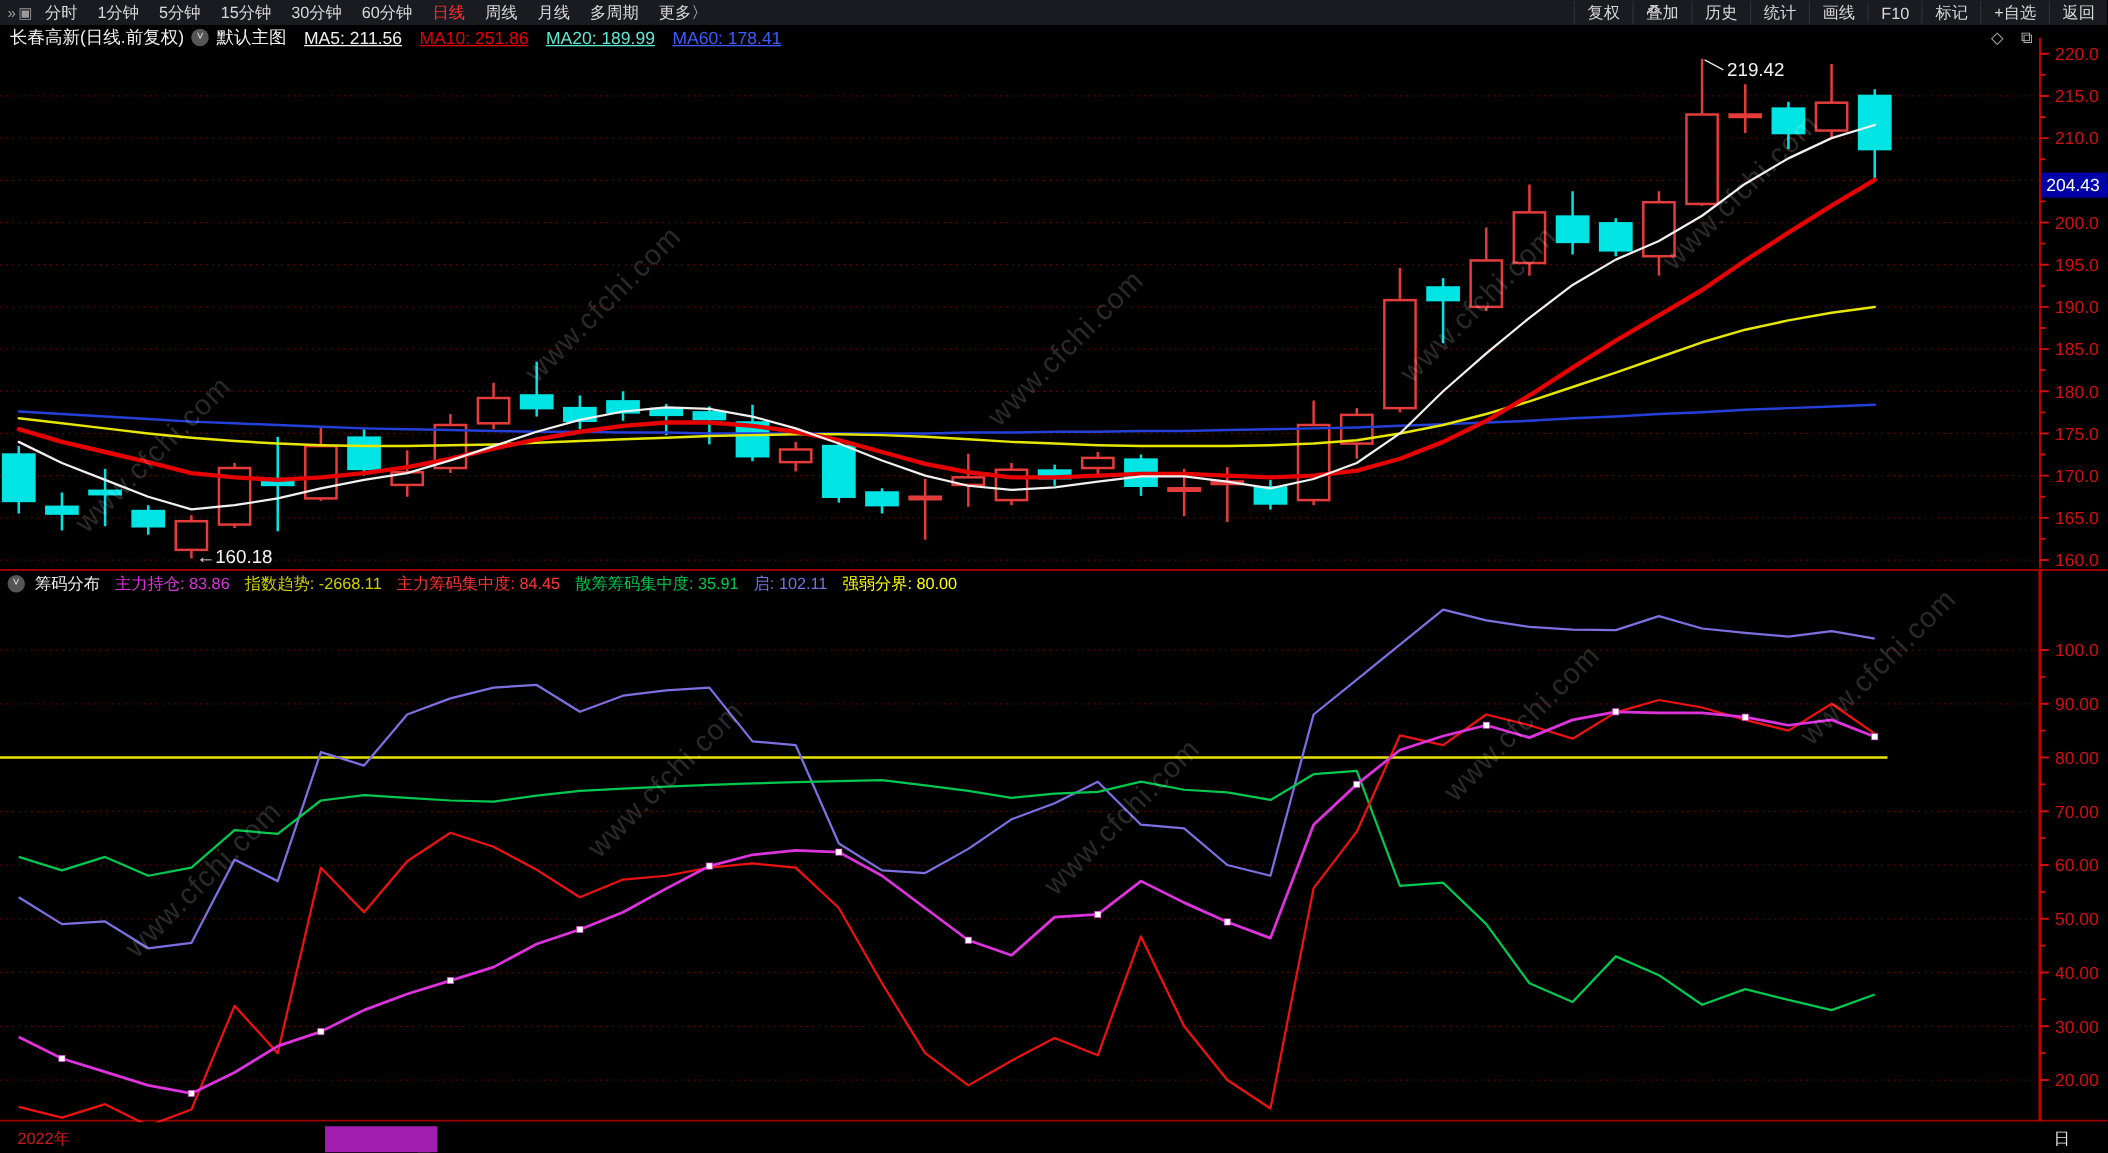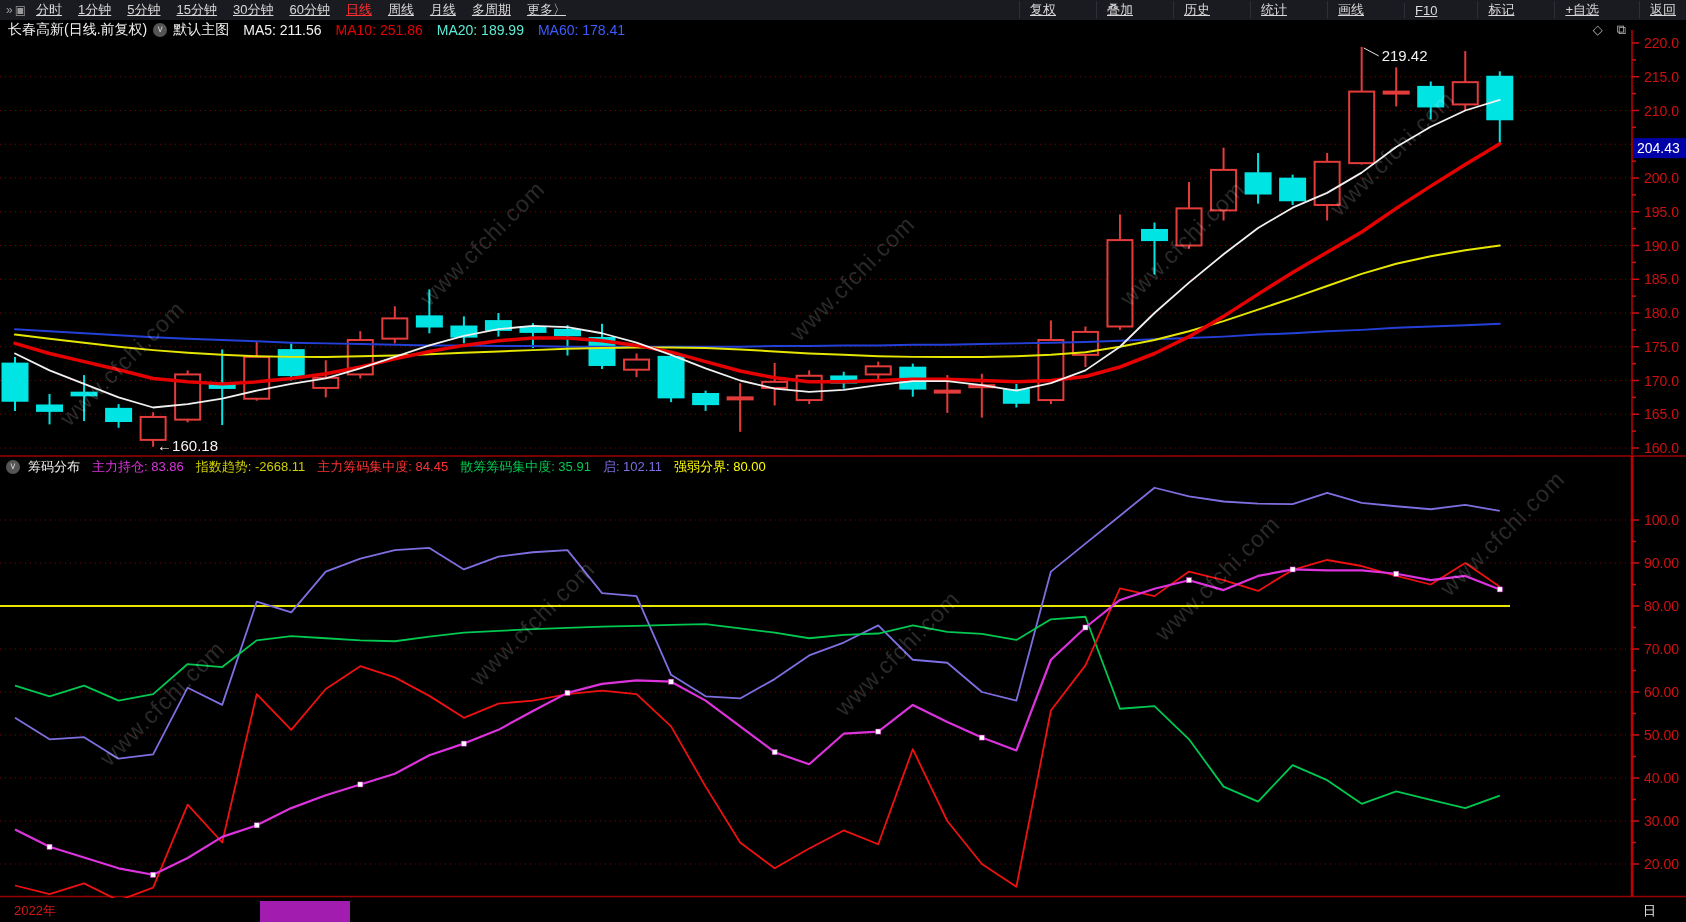--- a/index.html
+++ b/index.html
@@ -3,31 +3,31 @@
 <meta charset="utf-8">
 <style>
   html,body{margin:0;padding:0;background:#000;}
   #app{position:relative;width:1686px;height:922px;background:#000;overflow:hidden;
        font-family:"Liberation Sans","DejaVu Sans",sans-serif;}
   
   .toolbar{position:absolute;left:0;top:0;width:1686px;height:20px;background:#1a1a21;
            display:flex;justify-content:space-between;align-items:center;font-size:13px;color:#d9d9d9;}
   .tb-left,.tb-right{display:flex;align-items:center;height:20px;}
   .tb-left{padding-left:6px;}
-  .tb-item{padding:0 8px;cursor:pointer;white-space:nowrap;text-decoration:underline;}
+  .tb-item{padding:0 8px;cursor:pointer;white-space:nowrap;}
   .tb-item.active{color:#ff3030;}
-  .tb-right .tb-item{border-left:1px solid #2e2e36;padding:0 10px;margin-left:30px;}
+  .tb-right .tb-item{border-left:1px solid #2e2e36;padding:0 10px;}
   .tb-icon{color:#9a9a9a;margin-right:2px;font-size:12px;}
   
   .main-header{position:absolute;left:0;top:20px;width:1686px;height:20px;display:flex;
                align-items:center;font-size:14px;color:#f0f0f0;background:#000;}
   .mh-title{margin-left:8px;}
   .chev{display:inline-block;width:14px;height:14px;border-radius:7px;background:#555;
         color:#ddd;font-size:10px;line-height:13px;text-align:center;margin:0 6px;cursor:pointer;}
-  .ma-item{margin-left:14px;}
+  .ma-item{margin-left:14px;text-decoration:underline;}
   .hdr-icons{position:absolute;right:60px;top:2px;color:#b5b5b5;font-size:13px;display:flex;gap:14px;}
   .hdr-icons span{cursor:pointer;}
   
   .sub-header{position:absolute;left:0;top:457px;width:1686px;height:20px;display:flex;
               align-items:center;font-size:13px;color:#f0f0f0;background:transparent;z-index:5;}
   .sub-field{margin-left:12px;white-space:nowrap;}
   .sub-title{margin-left:2px;}
   
   .status-bar{position:absolute;left:0;top:898px;width:1518px;height:24px;background:#000;font-size:13px;}
   .sb-year{position:absolute;left:14px;top:4px;color:#d01818;}

